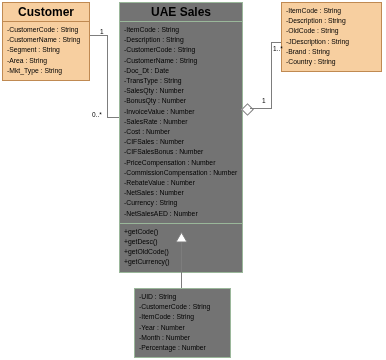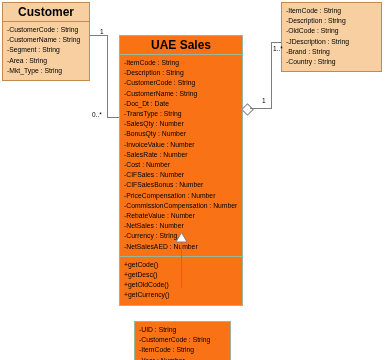--- a/index.html
+++ b/index.html
@@ -23,23 +23,22 @@
     box-sizing: border-box;
     border: 1px solid #9a9a9a;
     font-size: 7px;
     line-height: 1.0;
   }
   .uml-class.orange {
     background: #f7cfa0;
     border-color: #c08a52;
   }
   .uml-class.green {
-    background: #f97316;
+    background: #737373;
     border-color: #9ab79a;
-    margin-top: 33px;
   }
   .class-title {
     text-align: center;
     font-weight: bold;
     font-size: 12px;
     padding: 3px 2px 3px 2px;
     letter-spacing: 0px;
   }
   .orange .class-title { border-bottom: 1px solid #c08a52; }
   .green  .class-title { border-bottom: 1px solid #9ab79a; }

